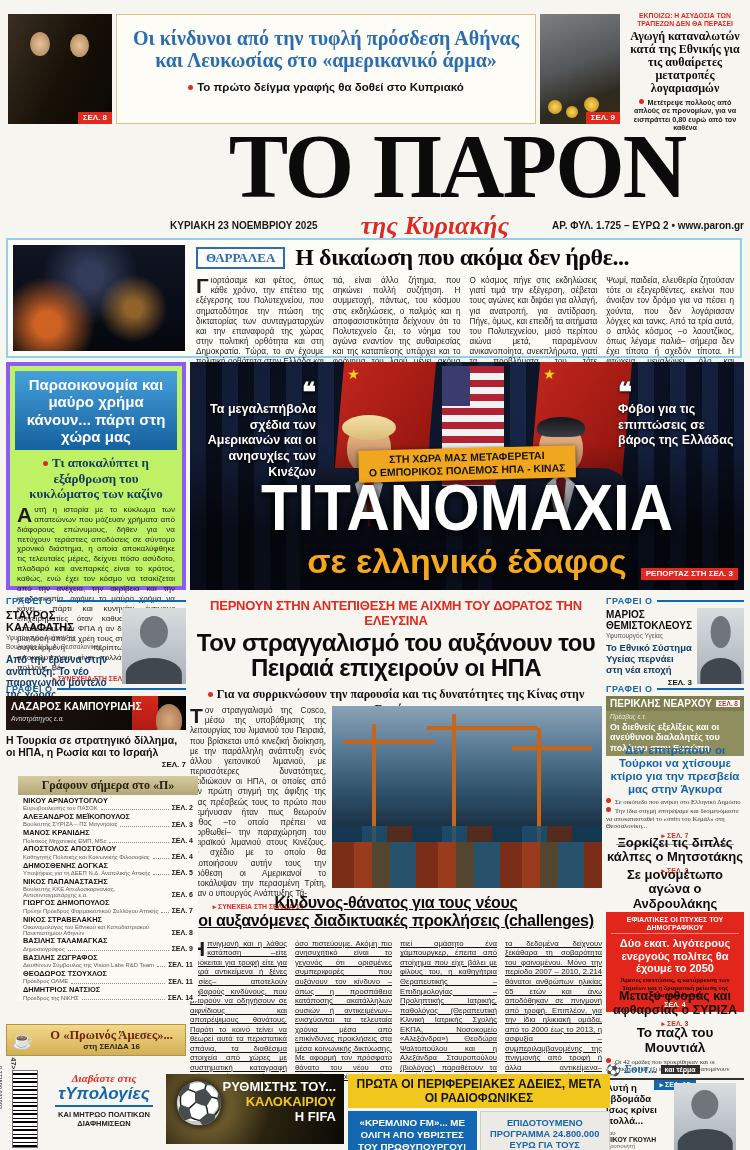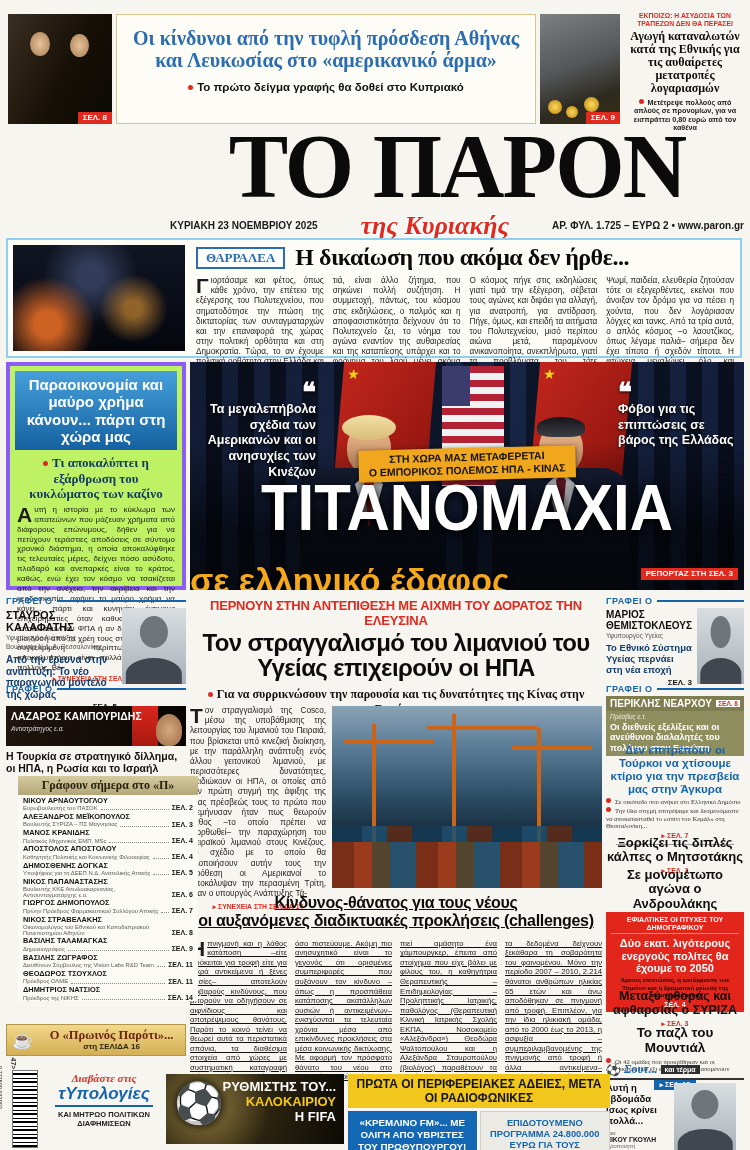--- a/index.html
+++ b/index.html
@@ -100,22 +100,22 @@
   .hero-quote{position:absolute;top:20px;width:118px;color:#fff;font-weight:700;font-size:12.5px;
      line-height:1.25;text-shadow:0 1px 3px #000;z-index:3;}
   .hero-quote .qmark{font-size:26px;line-height:20px;display:block;}
   .hq-left{left:8px;text-align:right;}
   .hq-right{right:8px;text-align:left;}
   .hero-badge{position:absolute;left:50%;top:86px;transform:translateX(-50%) rotate(-1.5deg);
      background:#f0a71d;color:#14120a;font-weight:800;font-size:10.5px;line-height:1.25;
      text-align:center;padding:3px 10px;box-shadow:0 1px 4px rgba(0,0,0,.6);z-index:4;white-space:nowrap;}
   .hero-title{position:absolute;left:0;right:0;top:116px;text-align:center;color:#fff;font-weight:900;
      font-size:60px;letter-spacing:0;line-height:1;text-shadow:0 3px 8px #000;z-index:4;transform:scaleY(1.08);}
-  .hero-sub{position:absolute;left:0;right:0;top:180px;color:#f6a81c;font-weight:900;
-     font-size:34px;text-shadow:0 2px 6px #000;z-index:4;margin-top:19px;}
+  .hero-sub{position:absolute;left:0;right:0;top:180px;text-align:center;color:#f6a81c;font-weight:900;
+     font-size:34px;text-shadow:0 2px 6px #000;z-index:4;}
   .hero-report{position:absolute;right:6px;bottom:10px;z-index:5;}
 
   
   .auth{box-sizing:border-box;}
   .auth-name{font-weight:800;font-size:11px;line-height:1.05;margin-top:2px;color:#0d0d0d;}
   .auth-role{font-size:6.5px;color:#555;line-height:1.15;margin-top:1px;}
   .auth-title{font-weight:700;font-size:10px;line-height:1.15;color:#123c6b;margin-top:4px;}
   .auth-page{font-weight:800;font-size:8px;color:#111;text-align:right;margin-top:2px;}
   .kalafatis{left:6px;top:596px;width:180px;}
   .kala-flex{display:flex;gap:5px;margin-top:2px;}
@@ -139,21 +139,21 @@
      background:repeating-linear-gradient(90deg,#133a52 0 30px,#1d4f6e 30px 55px,#5e2c18 55px 80px);}
 
   .chok{left:190px;top:894px;width:412px;text-decoration:underline;}
   .chok-title{text-align:center;font-weight:800;font-size:16px;line-height:1.15;letter-spacing:-.3px;color:#0c0c0c;}
   .chok-cols{display:flex;gap:8px;margin-top:8px;}
   .chok-col{flex:1;font-size:7.7px;}
   .chok-more{text-align:right;margin-top:2px;}
 
   
   .kamp{left:6px;top:684px;width:180px;}
-  .kamp-photo{position:relative;height:40px;margin-top:12px;overflow:hidden;
+  .kamp-photo{position:relative;height:34px;margin-top:2px;overflow:hidden;
      background:linear-gradient(100deg,#20150f 0%,#120b06 60%,#070403 100%);padding-left:44px;}
   .kamp-photo .flag{position:absolute;right:28px;top:0;width:26px;height:50px;
      background:linear-gradient(#d8271c,#9c150d);}
   .kamp-photo .face{position:absolute;right:4px;top:8px;width:26px;height:32px;border-radius:50% 50% 42% 42%;
      background:radial-gradient(#d9a87e,#9c6f48);}
   .kamp-overlay{position:absolute;left:5px;top:5px;color:#fff;}
   .kamp-name{font-weight:800;font-size:10.5px;line-height:1.1;}
   .kamp-role{font-style:italic;font-size:6.5px;color:#ddd;margin-top:2px;}
   .kamp-title{font-weight:700;font-size:10.5px;line-height:1.15;color:#101010;margin-top:4px;}
 
@@ -339,21 +339,21 @@
         <div class="auth-role">Βουλευτής Ν.Δ. Α΄ Θεσσαλονίκης</div>
         <div class="auth-title">Από την έρευνα στην ανάπτυξη: Το νέο παραγωγικό μοντέλο της χώρας</div>
         <div class="auth-page">ΣΕΛ. 5</div>
       </div>
       <div class="silhouette" style="width:64px;height:76px;"></div>
     </div>
   </div>
 
   <div class="abs main-head">
     <div class="mh-kicker">ΠΕΡΝΟΥΝ ΣΤΗΝ ΑΝΤΕΠΙΘΕΣΗ ΜΕ ΑΙΧΜΗ ΤΟΥ ΔΟΡΑΤΟΣ ΤΗΝ ΕΛΕΥΣΙΝΑ</div>
-    <div class="mh-title">Τον στραγγαλισμό του λιμανιού του Υγείας επιχειρούν οι ΗΠΑ</div>
+    <div class="mh-title">Τον στραγγαλισμό του αυξάνουν του Πειραιά επιχειρούν οι ΗΠΑ</div>
     <div class="mh-bullet"><span class="dot"></span><span>Για να συρρικνώσουν την παρουσία και τις δυνατότητες της Κίνας στην Ευρώπη</span></div>
   </div>
 
   <div class="abs auth themis">
     <div class="author-label">
         <span>ΓΡΑΦΕΙ Ο</span>
         <span class="rule"></span>
       </div>
     <div class="kala-flex">
       <div style="flex:1;">
@@ -510,21 +510,21 @@
           <span class="c-role">Πρόεδρος της ΝΙΚΗΣ</span>
           <span class="c-fill"></span>
           <span class="c-page">ΣΕΛ. 14</span>
         </div>
       </div>
   </div>
 
   <div class="abs coffee">
     <span class="coffee-icon">☕</span>
     <div class="coffee-text">
-      <div class="coffee-l1">Ο «Πρωινός Παρότι»...</div>
+      <div class="coffee-l1">Ο «Πρωινός Άμεσες»...</div>
       <div class="coffee-l2">στη ΣΕΛΙΔΑ 16</div>
     </div>
   </div>
 
   <div class="abs rc near">
     <div class="author-label">
         <span>ΓΡΑΦΕΙ Ο</span>
         <span class="rule"></span>
       </div>
     <div class="near-box">

